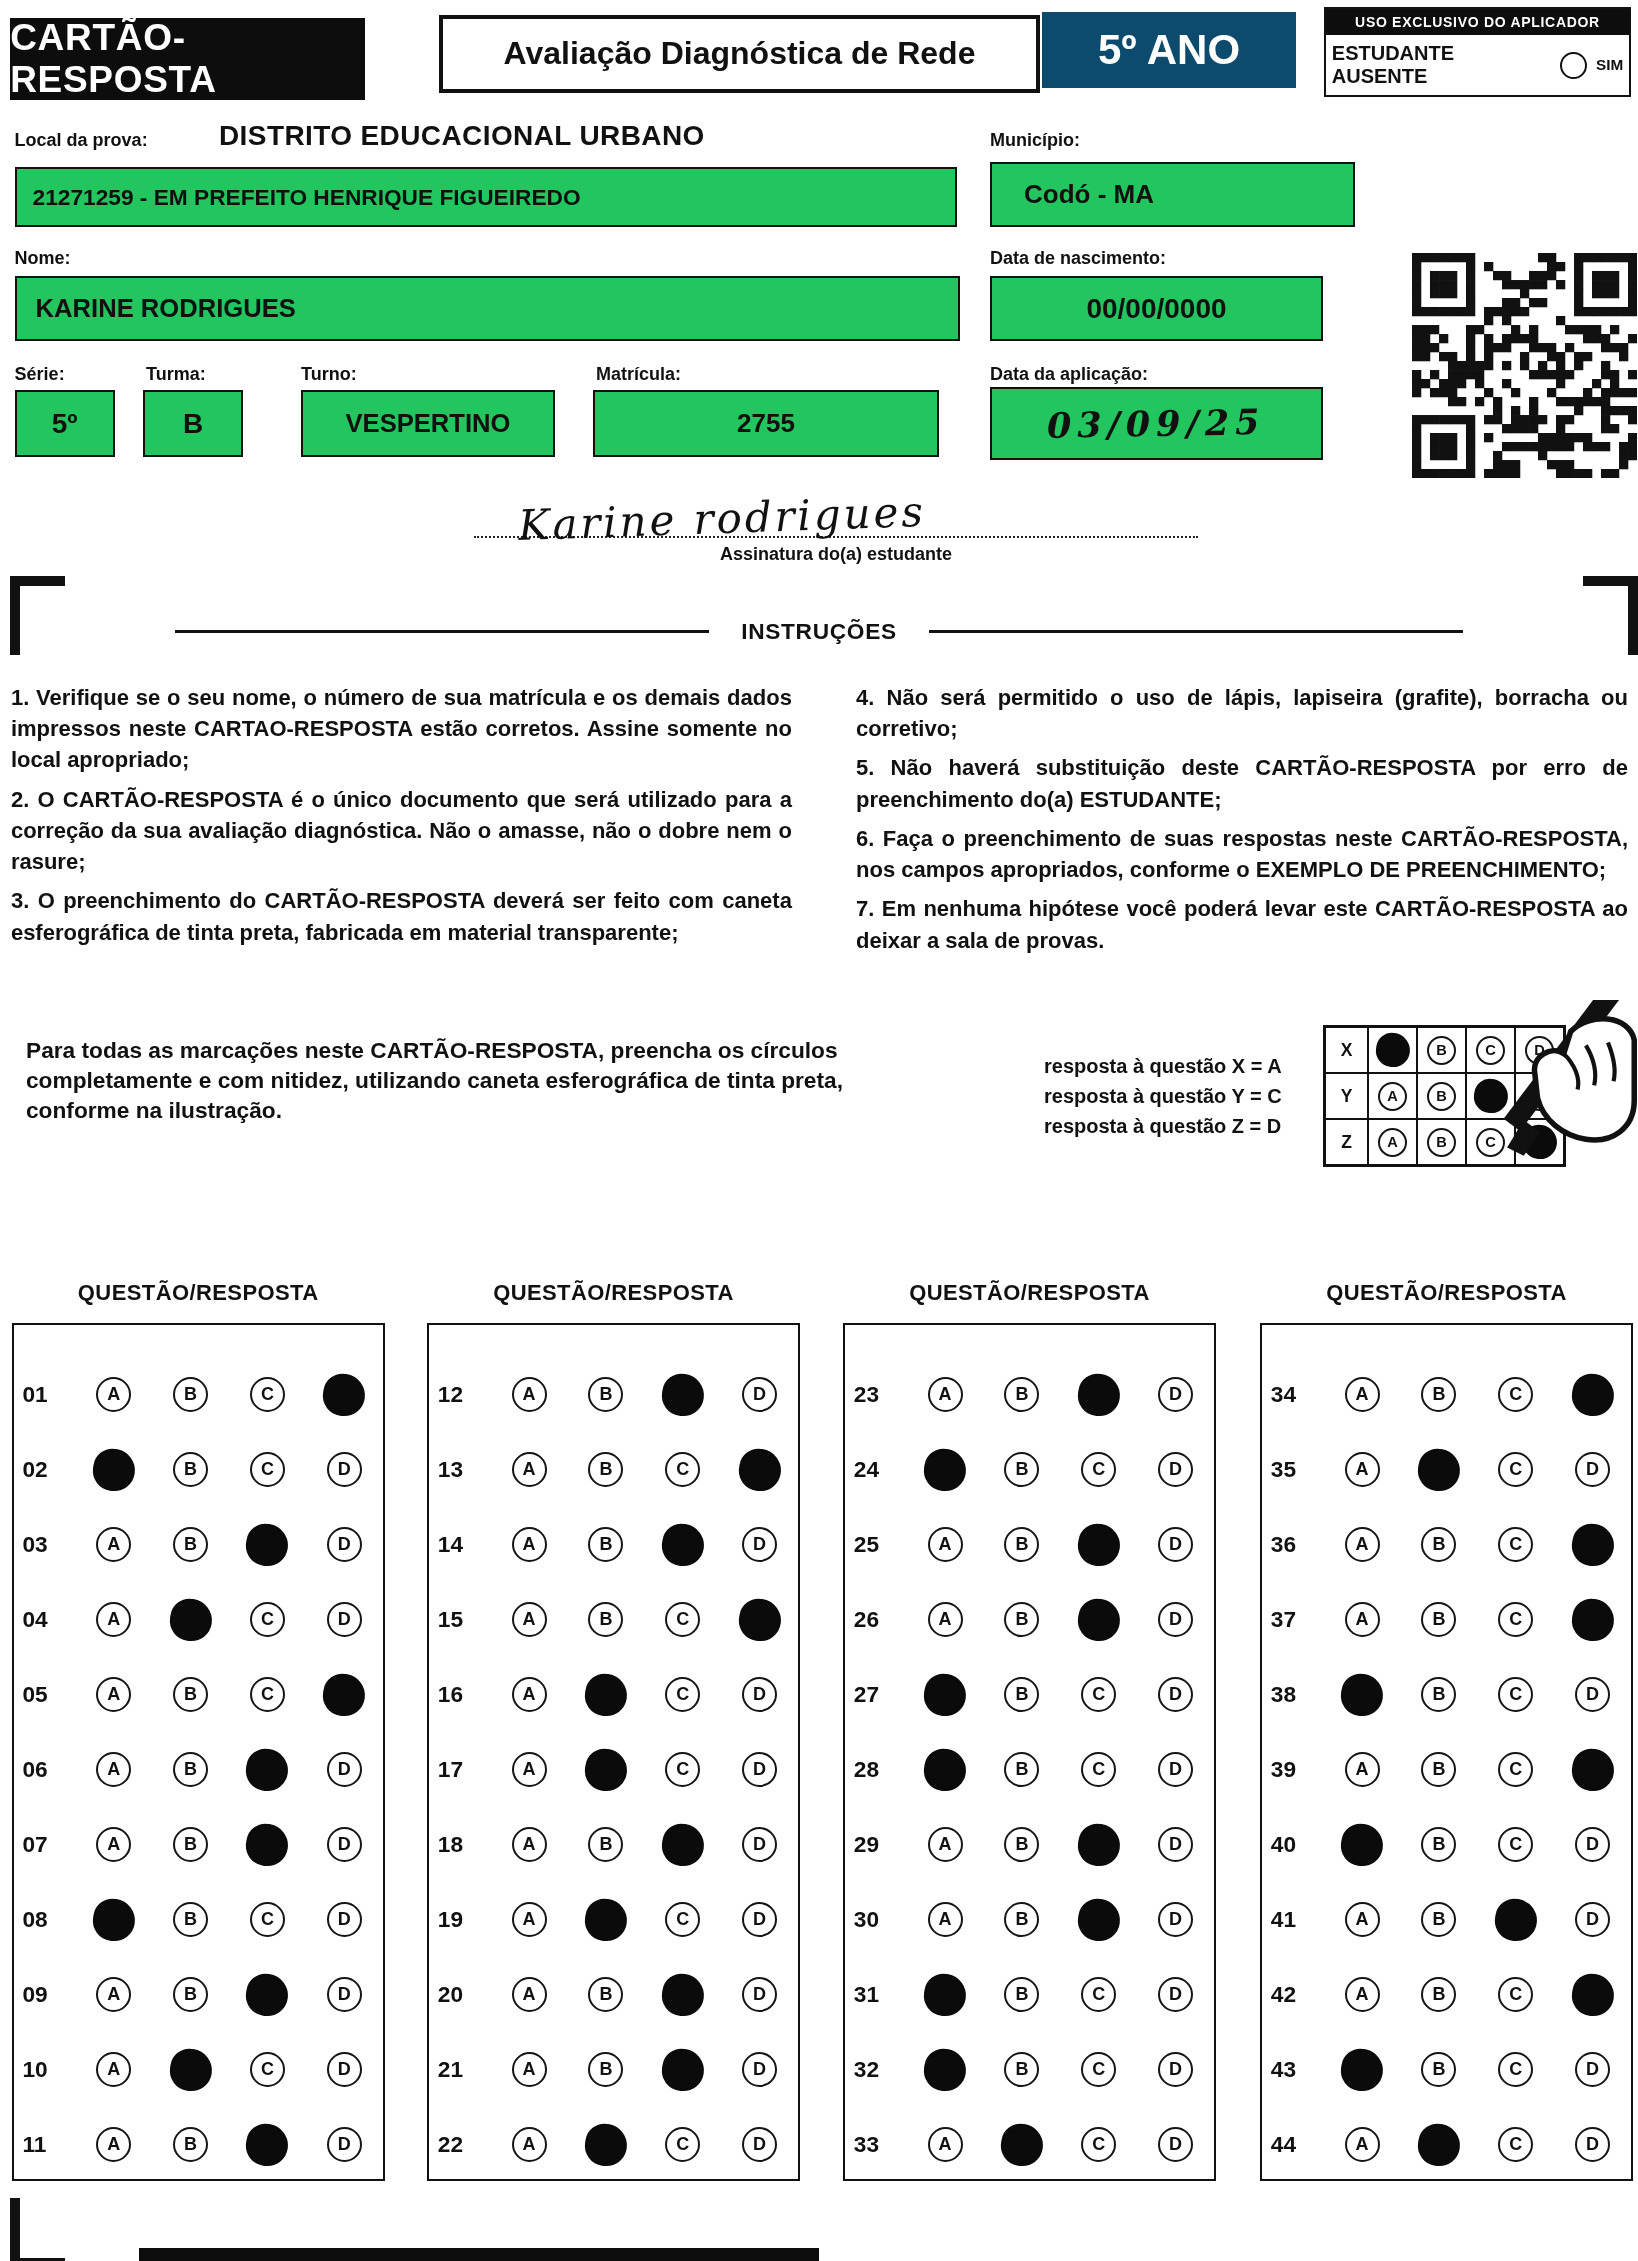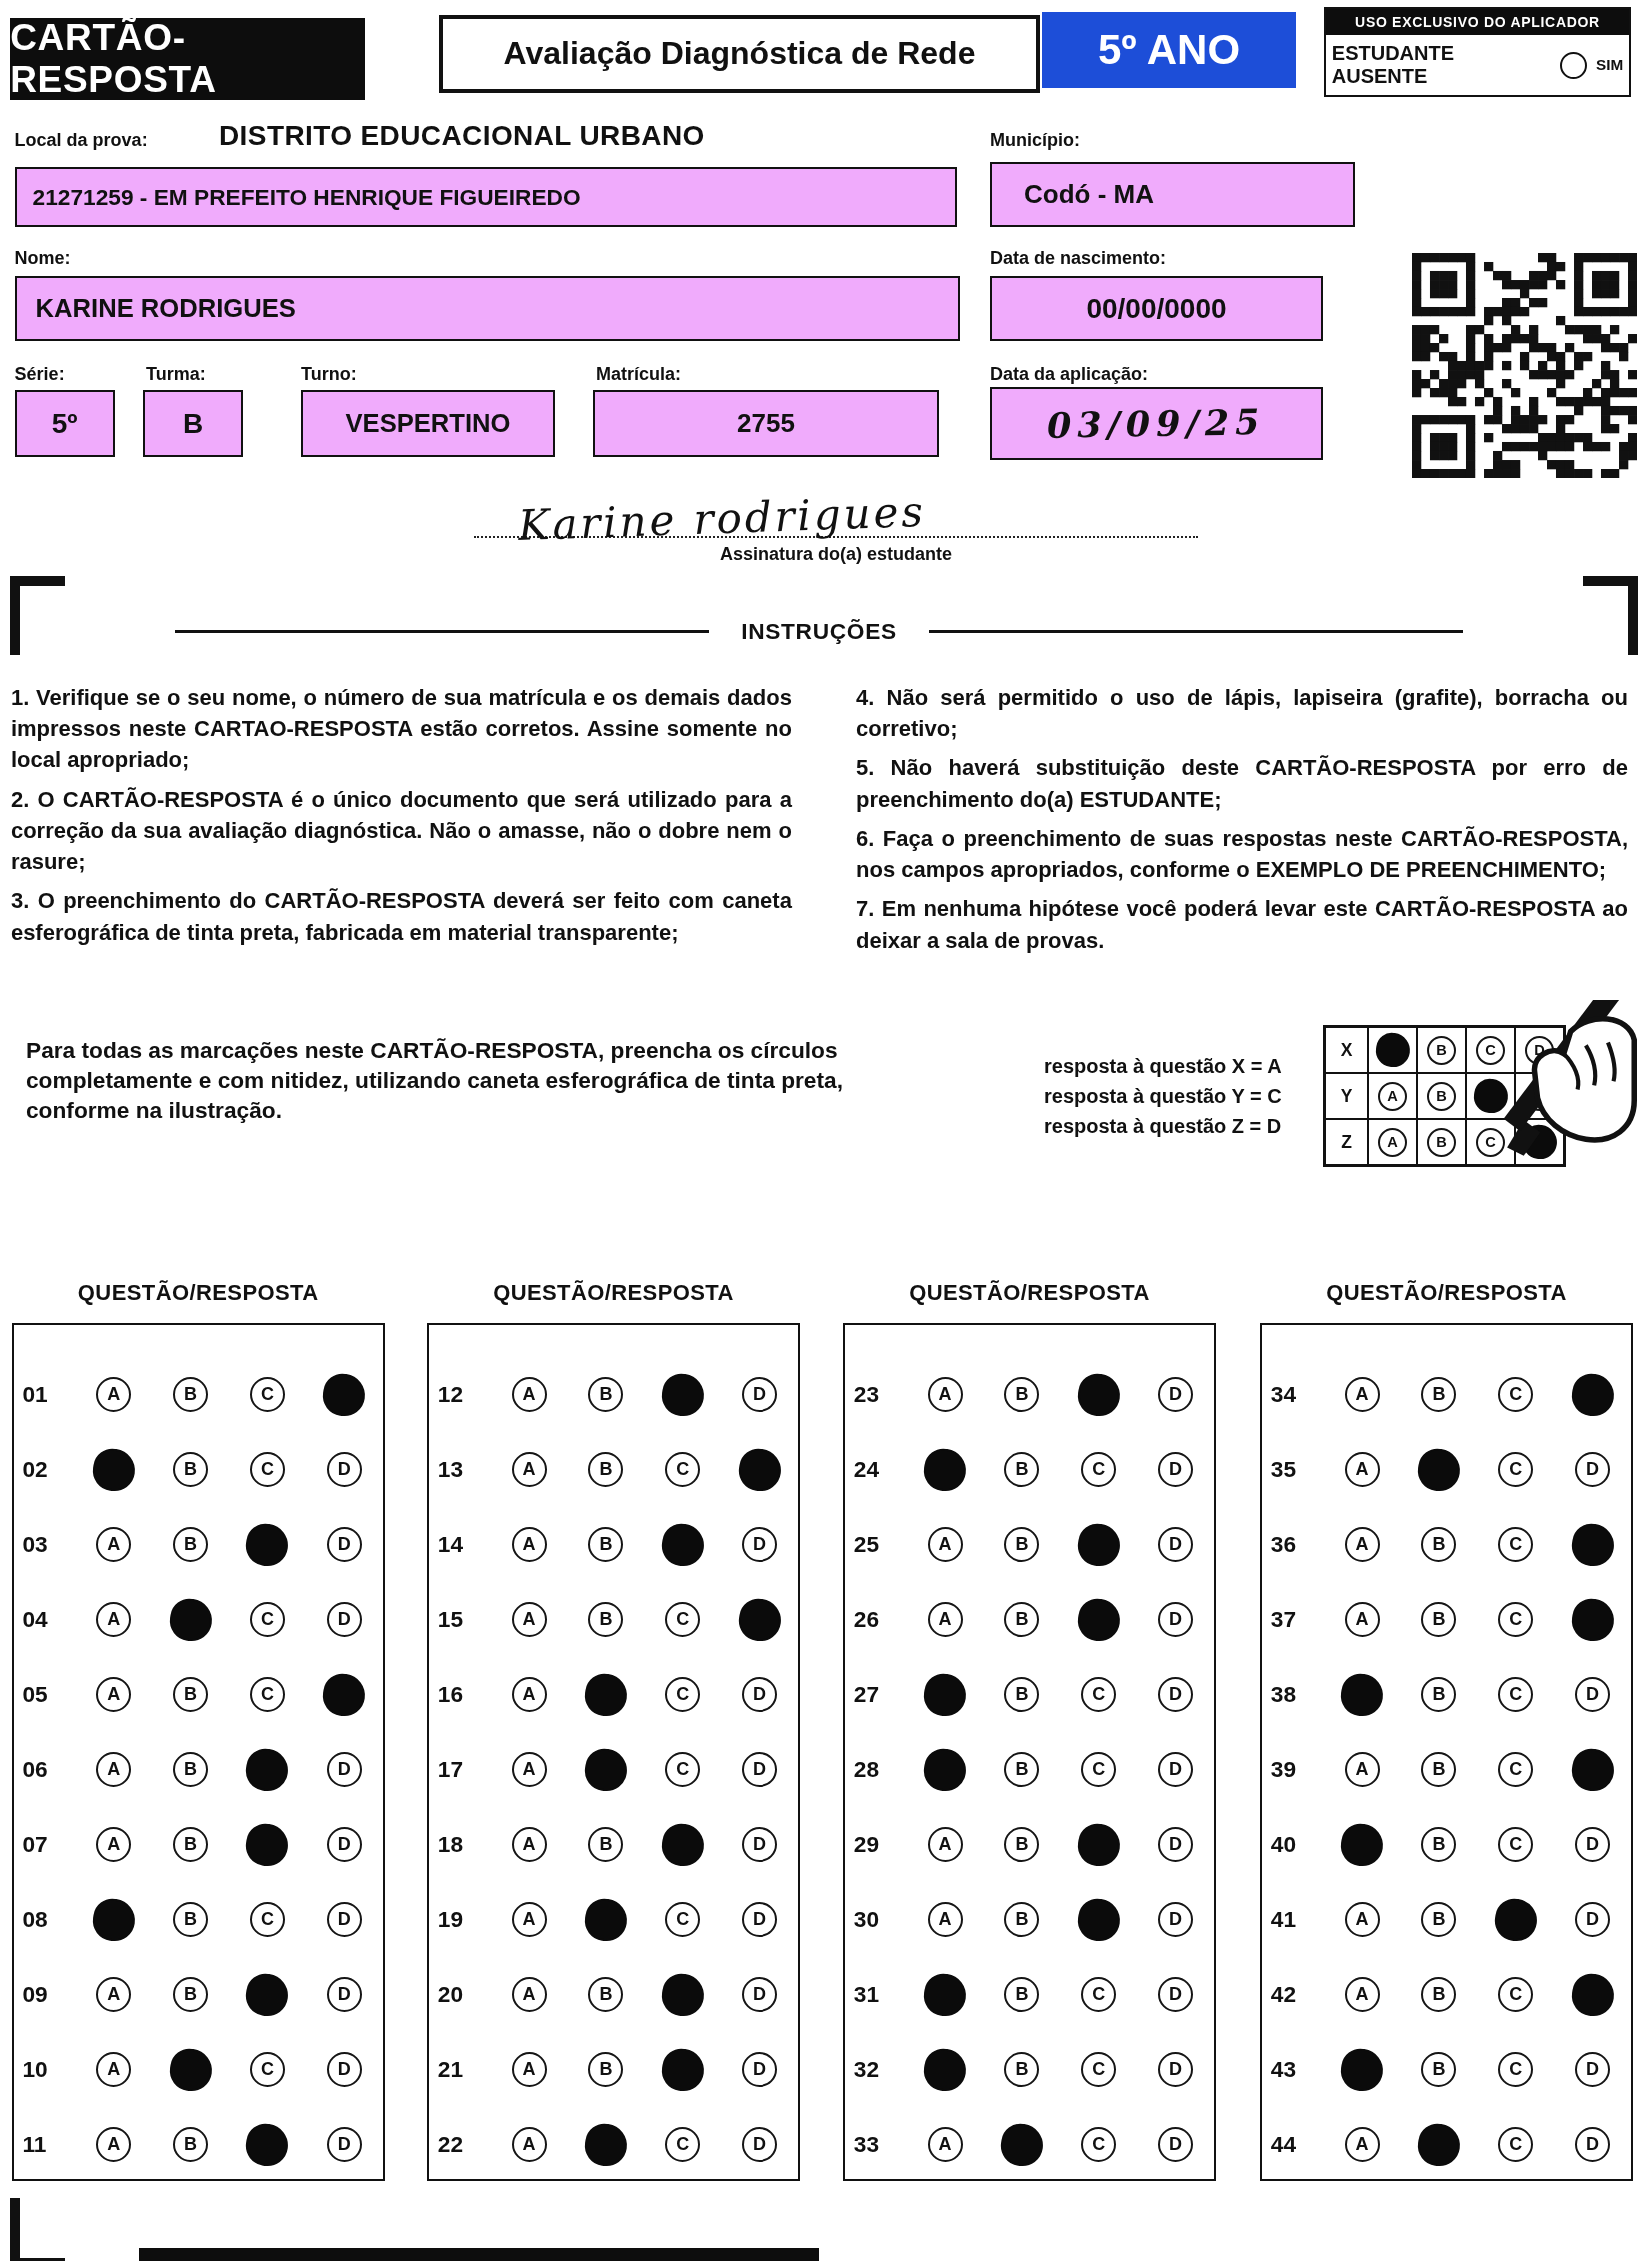--- a/index.html
+++ b/index.html
@@ -4,33 +4,33 @@
 <style>
   html,body{margin:0;padding:0;background:#ffffff;}
   body{width:1639px;height:2261px;font-family:"Liberation Sans",sans-serif;color:#111;position:relative;overflow:hidden;}
   .abs{position:absolute;}
 
   
   .hdr-card{left:10.2px;top:17.5px;width:355px;height:82px;background:#0d0d0d;color:#fff;
     display:flex;align-items:center;justify-content:center;font-size:37px;font-weight:bold;letter-spacing:0.7px;}
   .hdr-title{left:439px;top:14.6px;width:593px;height:70px;border:4.4px solid #111;
     display:flex;align-items:center;justify-content:center;font-size:32px;font-weight:bold;}
-  .hdr-grade{left:1042px;top:11.7px;width:254px;height:76px;background:#1d4ed8;color:#fff;
+  .hdr-grade{left:1042px;top:11.7px;width:254px;height:76px;background:#0c4a6e;color:#fff;
     display:flex;align-items:center;justify-content:center;font-size:42px;font-weight:bold;}
   .hdr-right{left:1324px;top:7.3px;width:303px;height:86px;border:2.9px solid #111;display:flex;flex-direction:column;}
   .hdr-right .strip{background:#0d0d0d;color:#fff;font-size:14px;font-weight:bold;letter-spacing:0.7px;
     height:26px;display:flex;align-items:center;justify-content:center;}
   .hdr-right .absent{flex:1;display:flex;align-items:center;justify-content:center;gap:8.8px;padding:0 5.8px;}
   .hdr-right .absent .lab{font-size:20px;font-weight:bold;}
   .circle-opt{width:23.4px;height:23.4px;border:2.9px solid #111;border-radius:50%;background:#fff;}
   .hdr-right .absent .sim{font-size:15.3px;font-weight:bold;}
 
   
   .lbl{font-size:18px;font-weight:bold;}
-  .fbox{border:2.9px solid #111;background:#f0abfc;display:flex;align-items:center;font-weight:bold;}
+  .fbox{border:2.9px solid #111;background:#22c55e;display:flex;align-items:center;font-weight:bold;}
   .big-local{font-size:28px;font-weight:bold;letter-spacing:0.4px;}
   .hand-font{font-family:"DejaVu Serif",serif;font-style:italic;}
 
   .sig-line{left:474px;top:472px;width:724px;height:64px;border-bottom:2.9px dotted #222;}
   .sig-text{position:absolute;left:44px;bottom:-7.3px;font-size:42px;transform:rotate(-2deg);letter-spacing:2.9px;white-space:nowrap;}
   .sig-label{left:474px;top:544px;width:724px;text-align:center;font-size:18px;font-weight:bold;}
 
   .qr{left:1412px;top:253px;width:225px;height:225px;background:#fff;}
 
   

